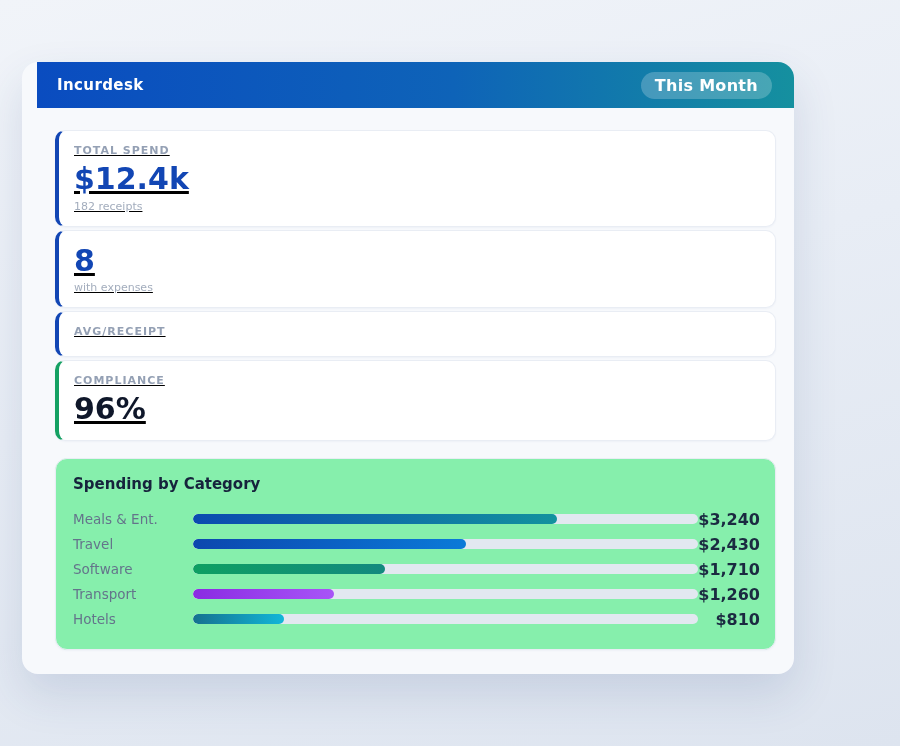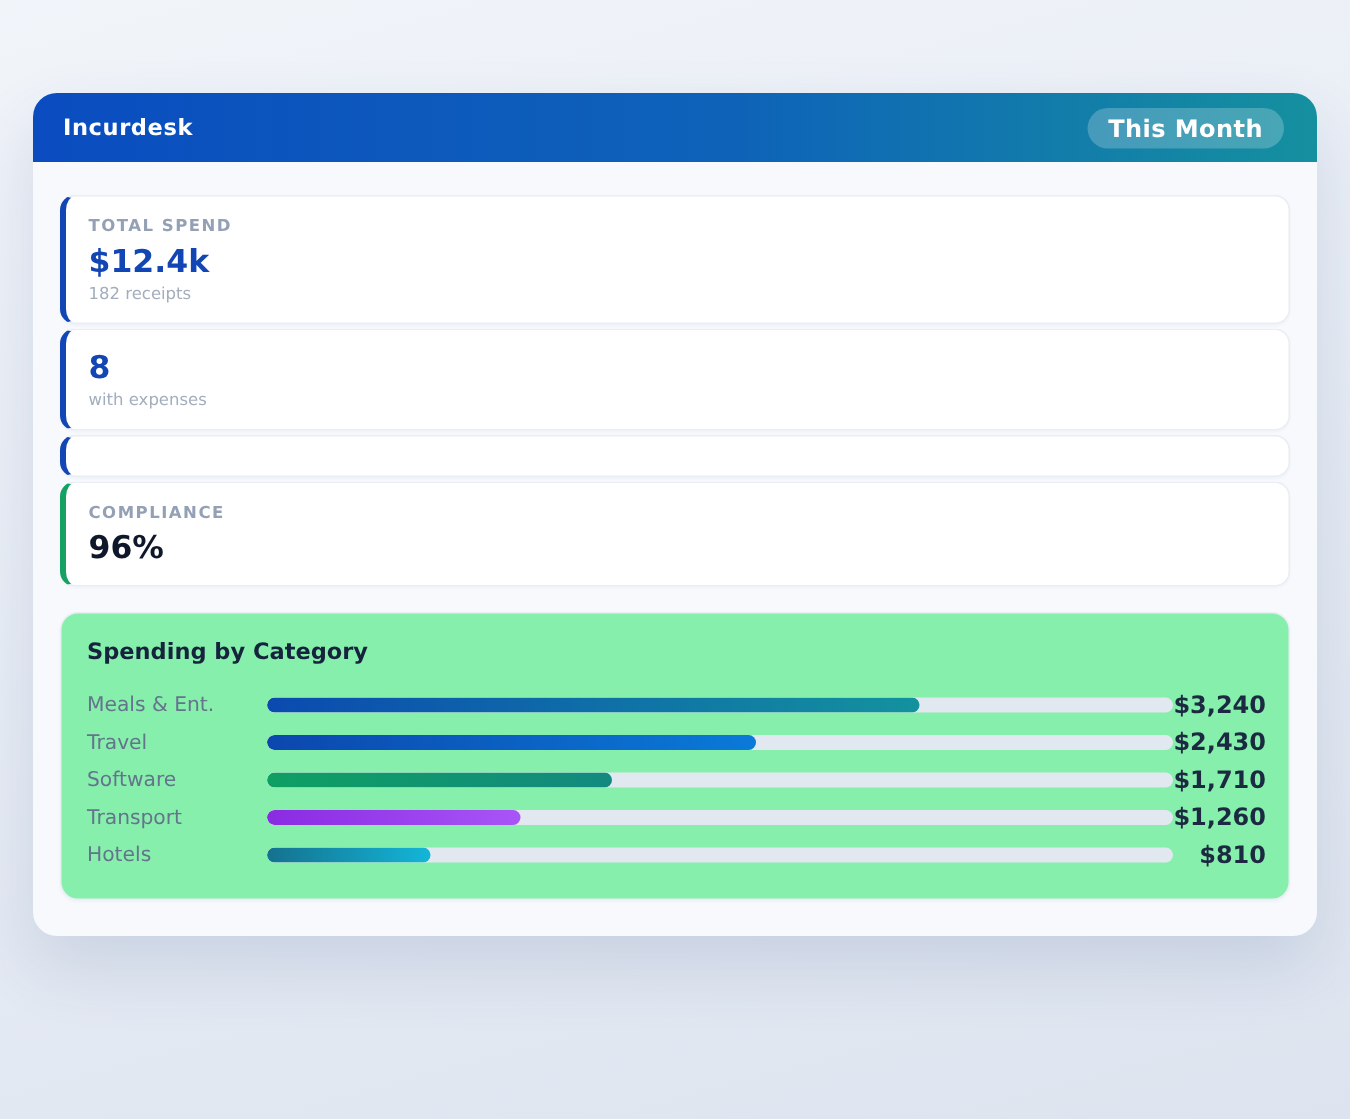--- a/index.html
+++ b/index.html
@@ -3,26 +3,27 @@
 <meta charset="utf-8">
 <style>
   * { margin: 0; padding: 0; box-sizing: border-box; }
   html, body { width: 900px; height: 746px; }
   body {
     font-family: "DejaVu Sans", "Liberation Sans", sans-serif;
     background: linear-gradient(165deg, #f1f4f9 0%, #e8edf5 45%, #dde4ef 100%);
     overflow: hidden;
   }
   .app-card {
-    width: 856px;
+    width: 772px;
     margin: 62px 22px 0 22px;
     border-radius: 16px;
     background: #f7f9fc;
     box-shadow: 0 20px 45px rgba(40, 70, 130, 0.14);
     overflow: hidden;
+    padding-left: 15px;
   }
   .app-header {
     height: 46px;
     background: linear-gradient(90deg, #0a4cc0 0%, #0e63b8 55%, #15909f 100%);
     display: flex;
     align-items: center;
     justify-content: space-between;
     padding: 0 22px 0 20px;
   }
   .app-title {
@@ -45,30 +46,31 @@
 
   .stat-card {
     background: #ffffff;
     border: 1px solid #e9edf4;
     border-left-width: 4px;
     border-left-style: solid;
     border-radius: 10px;
     padding: 13px 18px 13px 15px;
     margin-bottom: 3px;
     box-shadow: 0 1px 2px rgba(30, 60, 120, 0.04);
+    text-decoration: underline;
   }
   .stat-label {
     font-size: 11px;
     font-weight: bold;
     letter-spacing: 1px;
     color: #94a0b4;
     margin-bottom: 5px;
   }
   .stat-value {
-    font-size: 21px;
+    font-size: 30px;
     font-weight: bold;
     line-height: 1.15;
   }
   .stat-sub {
     font-size: 11px;
     color: #a3adbd;
     margin-top: 3px;
   }
 
   .chart-card {
@@ -131,20 +133,21 @@
         <div class="stat-card" style="border-left-color: rgb(18, 70, 180);">
           <div class="stat-label">TOTAL SPEND</div>
           <div class="stat-value" style="color: rgb(18, 70, 180);">$12.4k</div>
           <div class="stat-sub">182 receipts</div>
         </div>
         <div class="stat-card" style="border-left-color: rgb(18, 70, 180);">
           <div class="stat-value" style="color: rgb(18, 70, 180);">8</div>
           <div class="stat-sub">with expenses</div>
         </div>
         <div class="stat-card" style="border-left-color: rgb(18, 70, 180);">
+          <div class="stat-label">AVG/RECEIPT</div>
         </div>
         <div class="stat-card" style="border-left-color: rgb(21, 161, 99);">
           <div class="stat-label">COMPLIANCE</div>
           <div class="stat-value" style="color: #0f172a;">96%</div>
         </div>
       </div>
     <div class="chart-card">
       <div class="chart-title">Spending by Category</div>
       <div id="chart-rows">
           <div class="chart-row">

